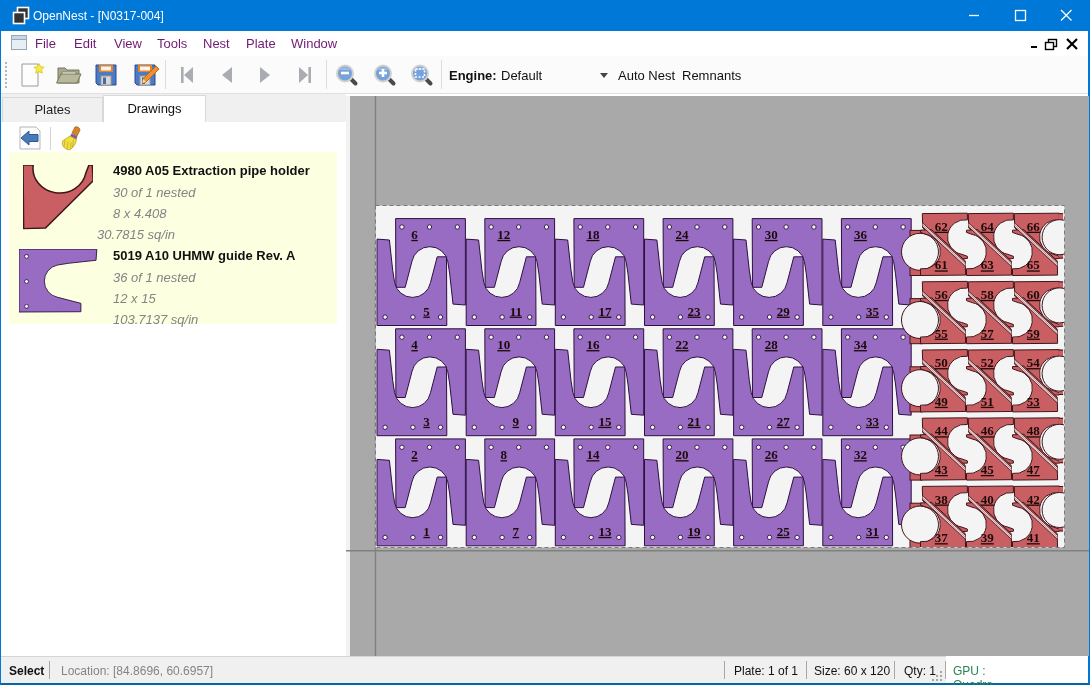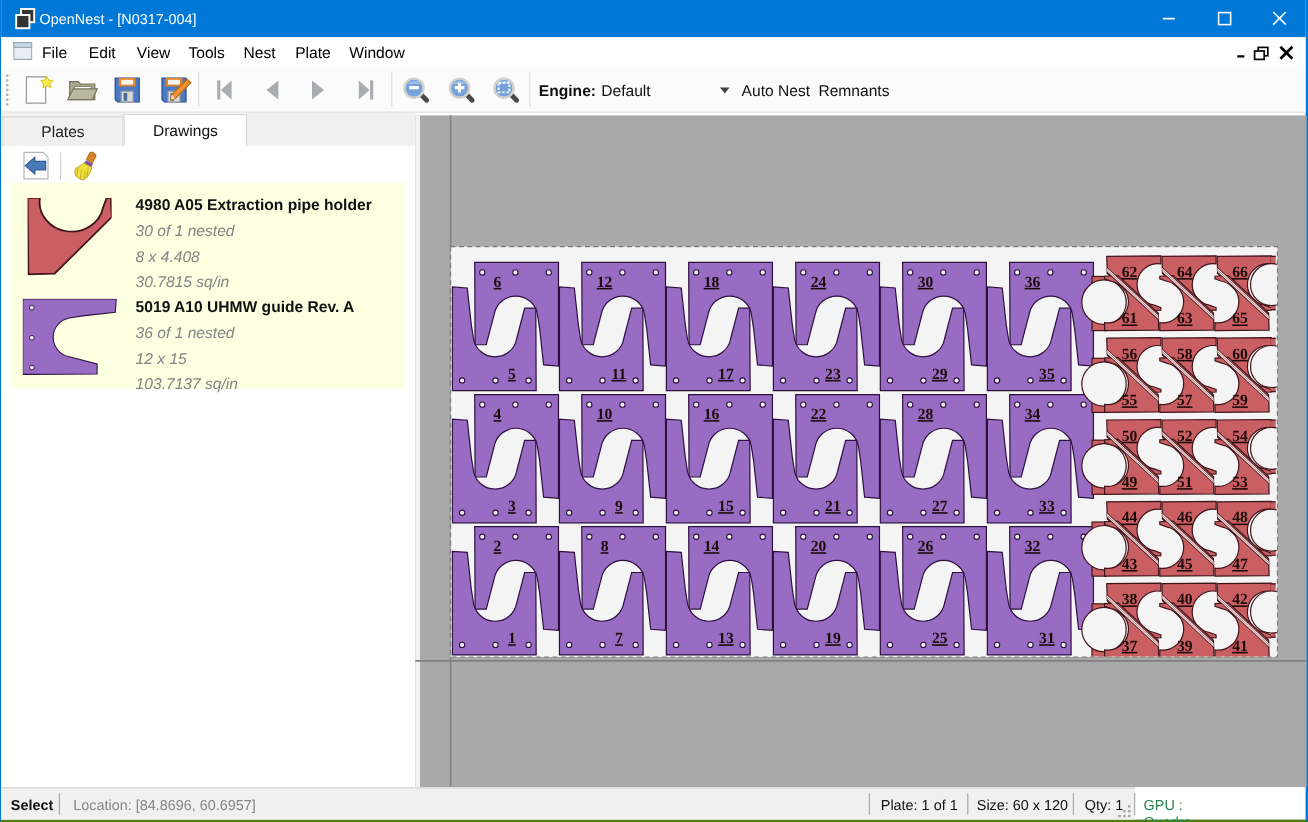--- a/index.html
+++ b/index.html
@@ -1,21 +1,21 @@
 <!DOCTYPE html>
 <html><head><meta charset="utf-8">
 <style>
 *{margin:0;padding:0;box-sizing:border-box;}
 html,body{width:1090px;height:685px;overflow:hidden;font-family:"Liberation Sans",sans-serif;}
-#win{position:relative;width:1090px;height:685px;background:#fff;border-left:1px solid #0078d7;border-right:2px solid #0078d7;border-bottom:2px solid #4d7c0f;}
+#win{position:relative;width:1090px;height:685px;background:#fff;border-left:1px solid #0078d7;border-right:2px solid #0078d7;border-bottom:2px solid #0369a1;}
 .abs{position:absolute;}
 #titlebar{left:0;top:0;right:0;height:31px;background:#0078d7;color:#fff;}
 #title-text{left:32px;top:9px;font-size:12px;color:#fff;}
 #menubar{left:0;top:31px;right:0;height:25px;background:#fff;}
-.menuitem{top:5px;font-size:13px;color:#000000;}
+.menuitem{top:5px;font-size:13px;color:#701a75;}
 #toolbar{left:0;top:56px;right:0;height:38px;background:#fbfbfb;border-bottom:1px solid #e0e0e0;}
 .tsep{top:4px;width:1px;height:29px;background:#dcdcdc;}
 .tlabel{top:12px;font-size:13px;color:#111;}
 #tabstrip{left:0;top:94px;width:345px;height:28px;background:#f0f0f0;}
 #tab-plates{left:1px;top:3px;width:101px;height:25px;background:#f0f0f0;border:1px solid #d9d9d9;border-bottom:none;font-size:13px;color:#222;text-align:center;line-height:24px;}
 #tab-drawings{left:102px;top:1px;width:103px;height:27px;background:#fff;border:1px solid #d9d9d9;border-bottom:none;font-size:13px;color:#111;text-align:center;line-height:26px;}
 #panel{left:0;top:122px;width:345px;height:534px;background:#fff;}
 #ptb-sep{left:49px;top:5px;width:1px;height:23px;background:#d5d5d5;}
 #ylist{left:8px;top:30px;width:328px;height:172px;background:#fdffe1;}
 .t1{font-size:13px;font-weight:bold;color:#111;}
@@ -175,21 +175,21 @@
 <div id="ylist" class="abs">
 <svg class="abs" style="left:14px;top:13px" width="70" height="65">
 <use href="#rp" transform="translate(0,64.3) scale(1.53,1.41) rotate(-90)"></use>
 </svg>
 <svg class="abs" style="left:10px;top:97px" width="79" height="64">
 <use href="#pp" transform="translate(0,63) scale(0.901) rotate(-90)"></use>
 </svg>
 <div class="t1 abs" style="left:104px;top:11px">4980 A05 Extraction pipe holder</div>
 <div class="t2 abs" style="left:104px;top:33px">30 of 1 nested</div>
 <div class="t2 abs" style="left:104px;top:54px">8 x 4.408</div>
-<div class="t2 abs" style="left:104px;top:75px">30.7815 sq/in</div>
+<div class="t2 abs" style="left:88px;top:75px">30.7815 sq/in</div>
 <div class="t1 abs" style="left:104px;top:96px">5019 A10 UHMW guide Rev. A</div>
 <div class="t2 abs" style="left:104px;top:118px">36 of 1 nested</div>
 <div class="t2 abs" style="left:104px;top:139px">12 x 15</div>
 <div class="t2 abs" style="left:104px;top:160px">103.7137 sq/in</div>
 </div>
 </div>
 
 <svg class="abs" style="left:345px;top:96px" width="743" height="560" viewBox="0 0 743 560">
 <rect x="0" y="0" width="743" height="560" fill="#a9a9a9"></rect>
 <rect x="0" y="0" width="4" height="560" fill="#f2f2f2"></rect>

